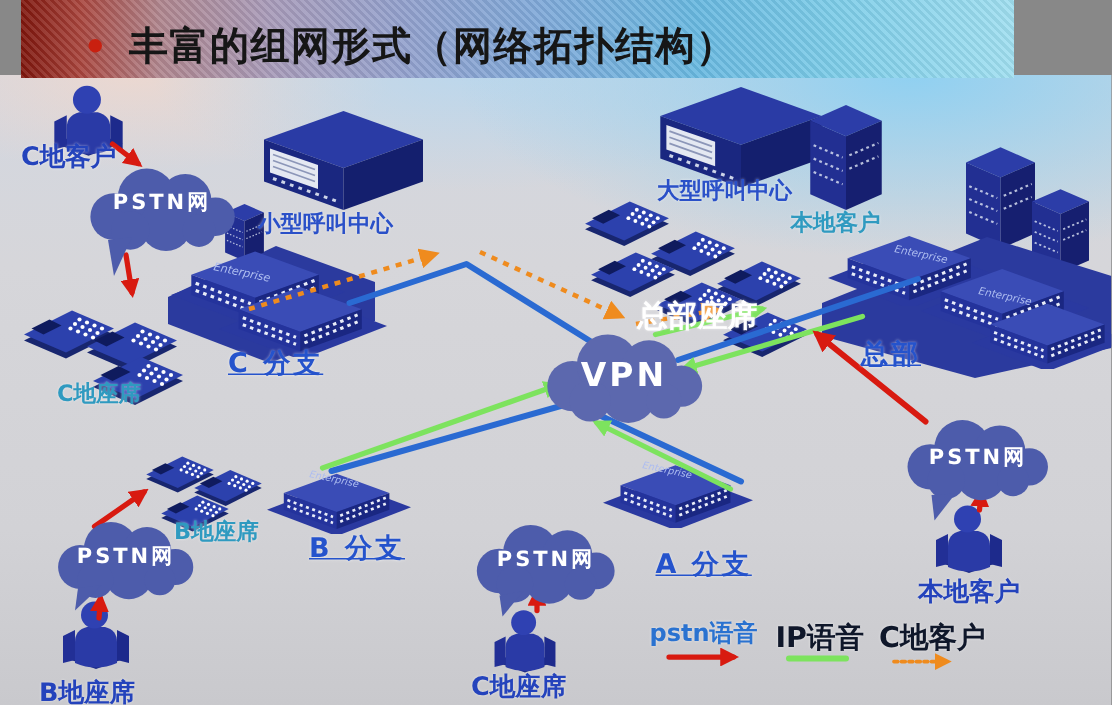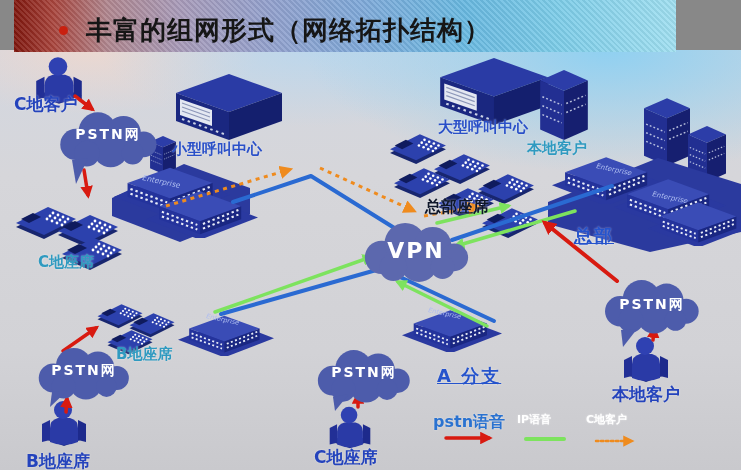--- a/index.html
+++ b/index.html
@@ -22,26 +22,26 @@
       radial-gradient(ellipse 300px 110px at 42% 0%,rgba(170,215,245,.55),rgba(170,215,245,0) 70%),
       radial-gradient(ellipse 240px 90px at 12% 0%,rgba(248,216,200,.65),rgba(248,216,200,0) 72%),
       linear-gradient(180deg,#d3d7e0 0%,#d6d6da 30%,#d2d2d6 72%,#c9c9cd 100%);}
   svg{position:absolute;left:0;top:0;z-index:10;pointer-events:none;}
   
   .lbl{position:absolute;z-index:30;font-weight:bold;white-space:nowrap;
        text-shadow:0 0 2px rgba(255,255,255,.55);}
   .lbl-blue{color:#2a50c8;font-size:15px;}
   .lbl-cust{color:#2443bc;font-size:17px;}
   .lbl-teal{color:#2f9ac0;font-size:15px;}
-  .lbl-green{color:#0f172a;font-size:16px;}
+  .lbl-green{color:#ffffff;font-size:20px;}
   .lbl-branch{color:#2553cc;font-size:18px;text-decoration:underline;letter-spacing:2px;}
   .lbl-cloud{color:#ffffff;font-size:14px;letter-spacing:2px;text-shadow:none;transform:translateX(-50%);}
   .lbl-vpn{color:#ffffff;font-size:22px;letter-spacing:2px;text-shadow:none;transform:translateX(-50%);}
   .lbl-legend-pstn{color:#2a72d0;font-size:16px;}
-  .lbl-legend-ip{color:#ffffff;font-size:11px;text-align:right;}
+  .lbl-legend-ip{color:#0f172a;font-size:19px;text-align:right;}
 </style>
 </head>
 <body>
 
 <div id="slide">
 
   <div id="canvas"></div>
 
   <svg width="741" height="470" viewBox="0 0 741 470">
     <defs>
@@ -242,30 +242,32 @@
       <line x1="446" y1="438" x2="489" y2="438" stroke="#d81a10" stroke-width="3.5" marker-end="url(#mRed)"></line>
       <line x1="526" y1="439" x2="564" y2="439" stroke="#7de35e" stroke-width="4"></line>
       <line x1="596" y1="441" x2="630" y2="441" stroke="#ef8b1e" stroke-width="2.5" stroke-dasharray="2.5 2.5" marker-end="url(#mOrange)"></line>
     </g>
   </svg>
 
   <div class="lbl lbl-cust" style="left:14px;top:93px;">C地客户</div>
   <div class="lbl lbl-cloud" style="left:108px;top:126px;">PSTN网</div>
   <div class="lbl lbl-blue" style="left:172px;top:140px;">小型呼叫中心</div>
   <div class="lbl lbl-teal" style="left:38px;top:253px;">C地座席</div>
+  <div class="lbl lbl-branch" style="left:152px;top:230px;">C 分支</div>
   <div class="lbl lbl-vpn" style="left:416px;top:238px;">VPN</div>
   <div class="lbl lbl-blue" style="left:438px;top:118px;">大型呼叫中心</div>
   <div class="lbl lbl-green" style="left:425px;top:197px;">总部座席</div>
   <div class="lbl lbl-teal" style="left:527px;top:139px;">本地客户</div>
   <div class="lbl lbl-branch" style="left:574px;top:224px;">总部</div>
   <div class="lbl lbl-cloud" style="left:652px;top:296px;">PSTN网</div>
   <div class="lbl lbl-cust" style="left:612px;top:383px;">本地客户</div>
   <div class="lbl lbl-teal" style="left:116px;top:345px;">B地座席</div>
   <div class="lbl lbl-cloud" style="left:84px;top:362px;">PSTN网</div>
   <div class="lbl lbl-cust" style="left:26px;top:450px;">B地座席</div>
+  <div class="lbl lbl-branch" style="left:206px;top:353px;">B 分支</div>
   <div class="lbl lbl-cloud" style="left:364px;top:364px;">PSTN网</div>
   <div class="lbl lbl-cust" style="left:314px;top:446px;">C地座席</div>
   <div class="lbl lbl-branch" style="left:437px;top:364px;">A 分支</div>
 
   <div class="lbl lbl-legend-pstn" style="left:433px;top:412px;">pstn语音</div>
   <div class="lbl lbl-legend-ip" style="left:517px;top:412px;">IP语音</div>
   <div class="lbl lbl-legend-ip" style="left:586px;top:412px;">C地客户</div>
 
   <div id="titlebar">
     <span class="bullet"></span>

